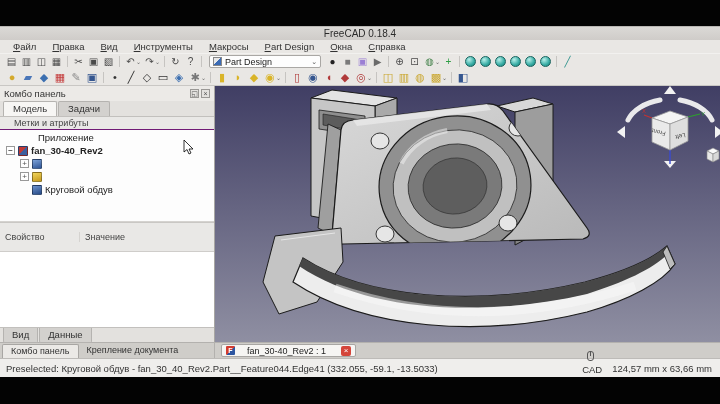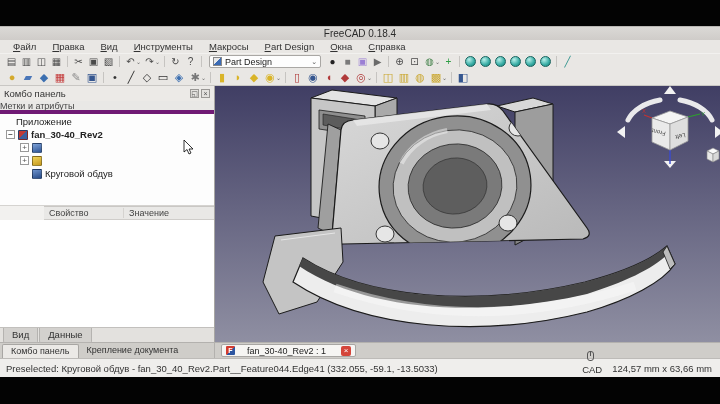--- a/index.html
+++ b/index.html
@@ -46,36 +46,36 @@
   .panel-title { height:15px; display:flex; align-items:center; font-size:9.5px;
     color:#333; padding:0 4px; background:#eceae7; }
   .panel-title .t { flex:1; }
   .mini-btn { width:9px; height:9px; border:1px solid #9a9895; background:#e4e2df;
     font-size:7px; line-height:7px; text-align:center; color:#555; margin-left:2px; }
   .panel-tabs { height:16px; display:flex; align-items:flex-end; background:#e3e1de;
     padding-left:3px; border-bottom:1px solid #c2c0bd; }
   .ptab { font-size:9.5px; color:#333; padding:1px 9px 2px; border:1px solid #b5b3b0;
     border-bottom:none; background:#d3d1ce; border-radius:2px 2px 0 0; margin-right:1px; }
   .ptab.active { background:#f7f6f4; }
-  .tree-header { height:13px; background:#e9e8e6; border-bottom:4px solid #701a75;
-    font-size:9px; color:#444; display:flex; align-items:center; padding:0 0; }
+  .tree-header { height:13px; background:#e9e8e6; border-bottom:1px solid #701a75;
+    font-size:9px; color:#444; display:flex; align-items:center; padding:0 14px; }
   .tree-area { height:92px; background:#fdfdfd; border-bottom:1px solid #d5d3d0;
     padding:1px 0; overflow:hidden; }
   .tree-row { display:flex; align-items:center; height:13px; font-size:9.5px; color:#222; }
   .tree-row.bold { font-weight:bold; }
   .expander { width:9px; height:9px; border:1px solid #999; background:#fff;
     font-size:8px; line-height:8px; text-align:center; color:#555; margin-right:3px; }
   .exp-none { width:9px; height:9px; border:none; background:transparent; margin-right:3px; }
   .ti { width:10px; height:10px; margin-right:3px; border-radius:1px; border:1px solid rgba(0,0,0,.35); }
   .ti-doc { background:linear-gradient(135deg,#c03a36 45%,#3c5f9e 45%); }
   .ti-body-blue { background:linear-gradient(160deg,#7da2d8,#2f5596); }
   .ti-body-yellow { background:linear-gradient(160deg,#f0d45c,#c79a1e); }
   .ti-cube { background:linear-gradient(160deg,#6e93cc,#274b88); }
-  .prop-header { height:14px; display:flex; background:#e9e8e6; border-top:1px solid #c9c7c4;
-    border-bottom:1px solid #cfcdca; font-size:9px; color:#444; align-items:center;margin-left:44px; }
+  .prop-header { height:30px; display:flex; background:#e9e8e6; border-top:1px solid #c9c7c4;
+    border-bottom:1px solid #cfcdca; font-size:9px; color:#444; align-items:center; }
   .prop-col1 { width:80px; padding-left:5px; border-right:1px solid #d5d3d0; }
   .prop-col2 { padding-left:5px; }
   .prop-body { flex:1; background:#ffffff; }
   .panel-bottom-tabs { height:15px; background:#e3e1de; display:flex; align-items:flex-start;
     padding-left:3px; border-top:1px solid #c2c0bd; }
   .btab { font-size:9.5px; color:#333; padding:1px 8px 2px; border:1px solid #b5b3b0;
     border-top:none; background:#d3d1ce; border-radius:0 0 2px 2px; margin-right:1px; }
   .cursor-overlay { position:absolute; left:183px; top:54px; width:12px; height:16px; pointer-events:none; }
 
   
@@ -210,23 +210,27 @@
     </div>
 
   <div class="main">
 
     <div class="combo-panel">
       <div class="panel-title">
         <span class="t">Комбо панель</span>
         <span class="mini-btn">◱</span>
         <span class="mini-btn">×</span>
       </div>
+      <div class="panel-tabs" id="panel-tabs">
+          <span class="ptab active">Модель</span>
+          <span class="ptab">Задачи</span>
+        </div>
       <div class="tree-header">Метки и атрибуты</div>
       <div class="tree-area" id="tree-area">
-        <div class="tree-row" style="padding-left:16px;">
+        <div class="tree-row" style="padding-left:16px;margin-left:22px;">
           <span>Приложение</span>
         </div>
       <div class="tree-row bold" style="padding-left: 6px;">
             <span class="expander">−</span>
             <span class="ti ti-doc"></span>
             <span>fan_30-40_Rev2</span>
           </div>
           <div class="tree-row" style="padding-left: 20px;">
             <span class="expander">+</span>
             <span class="ti ti-body-blue"></span>

